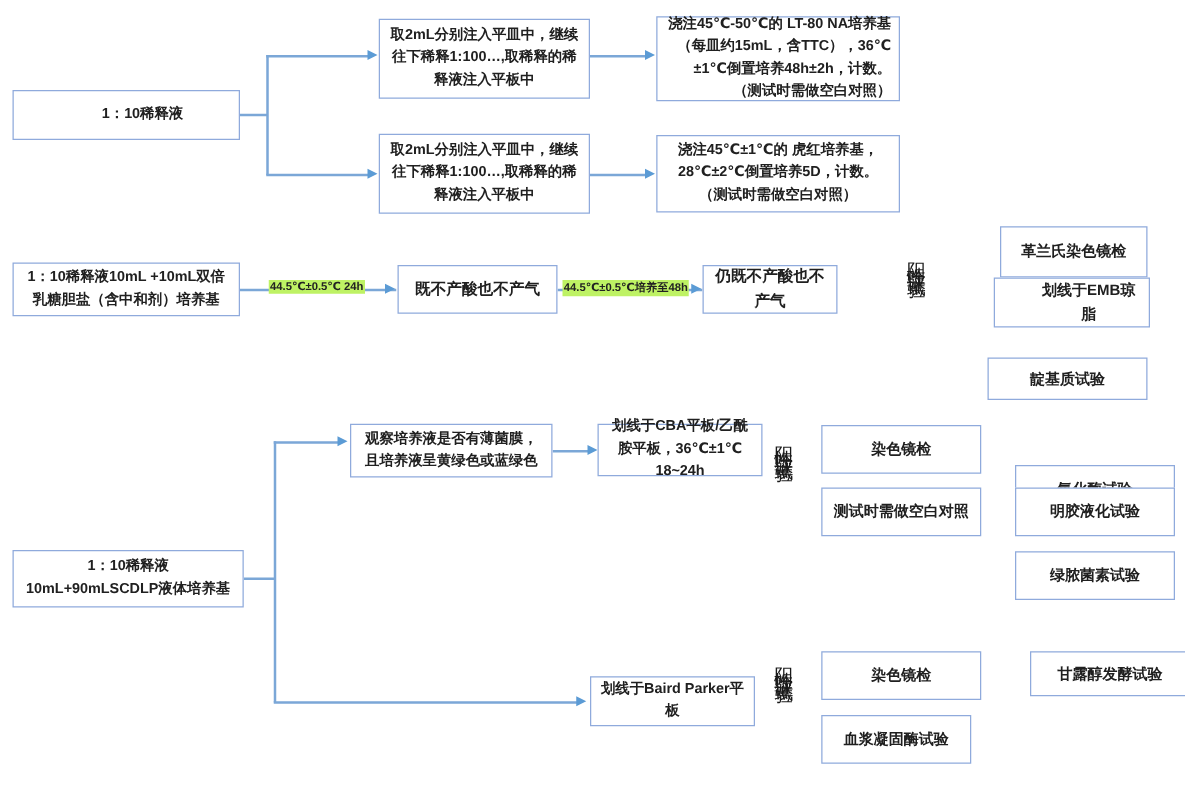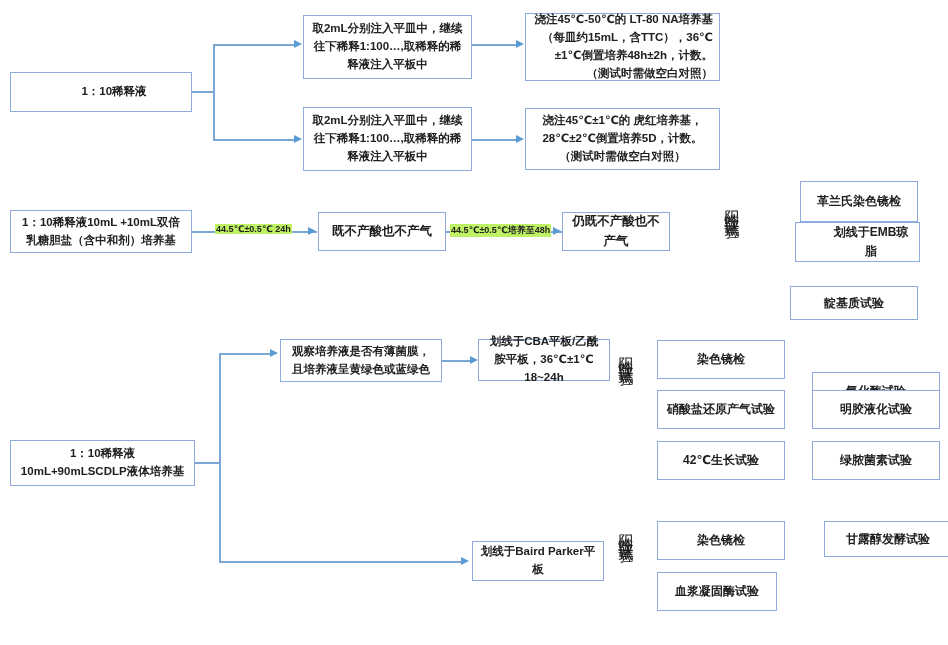--- a/index.html
+++ b/index.html
@@ -131,22 +131,21 @@
   <div class="box" style="left:280px; top:339px; width:162px; height:43px; font-size:11.5px;">观察培养液是否有薄菌膜，且培养液呈黄绿色或蓝绿色</div>
 
   <div class="ln h" style="left:442px; top:360px; width:30px;"></div>
   <div class="arrow" style="left:470px; top:355.5px;"></div>
 
   <div class="box" style="left:478px; top:339px; width:132px; height:42px; font-size:11.5px;">划线于CBA平板/乙酰胺平板，36℃±1℃ 18~24h</div>
 
   <div class="vlabel" style="left:619px; top:345px;">阳性验证试验</div>
 
   <div class="box" style="left:657px; top:340px; width:128px; height:39px; font-size:12px;">染色镜检</div>
-  <div class="box" style="left:657px; top:390px; width:128px; height:39px; font-size:12px;">硝酸盐还原产气试验</div>
-  <div class="box" style="left:657px; top:441px; width:128px; height:39px; font-size:12px;">42℃生长试验</div>
+  <div class="box" style="left:657px; top:390px; width:128px; height:39px; font-size:12px;">测试时需做空白对照</div>
 
   <div class="box" style="left:812px; top:340px; width:128px; height:39px; font-size:12px;margin-top:32px;">氧化酶试验</div>
   <div class="box" style="left:812px; top:390px; width:128px; height:39px; font-size:12px;">明胶液化试验</div>
   <div class="box" style="left:812px; top:441px; width:128px; height:39px; font-size:12px;">绿脓菌素试验</div>
 
   <div class="box" style="left:472px; top:541px; width:132px; height:40px; font-size:11.5px;">划线于Baird Parker平板</div>
 
   <div class="vlabel" style="left:619px; top:522px;">阳性验证试验</div>
 
   <div class="box" style="left:657px; top:521px; width:128px; height:39px; font-size:12px;">染色镜检</div>

